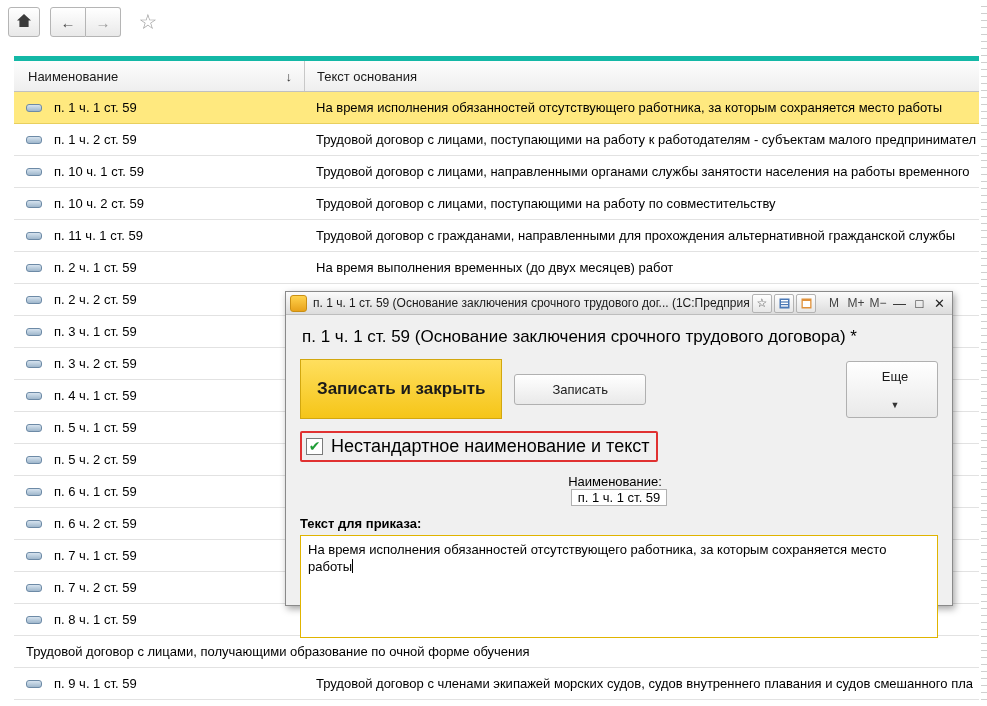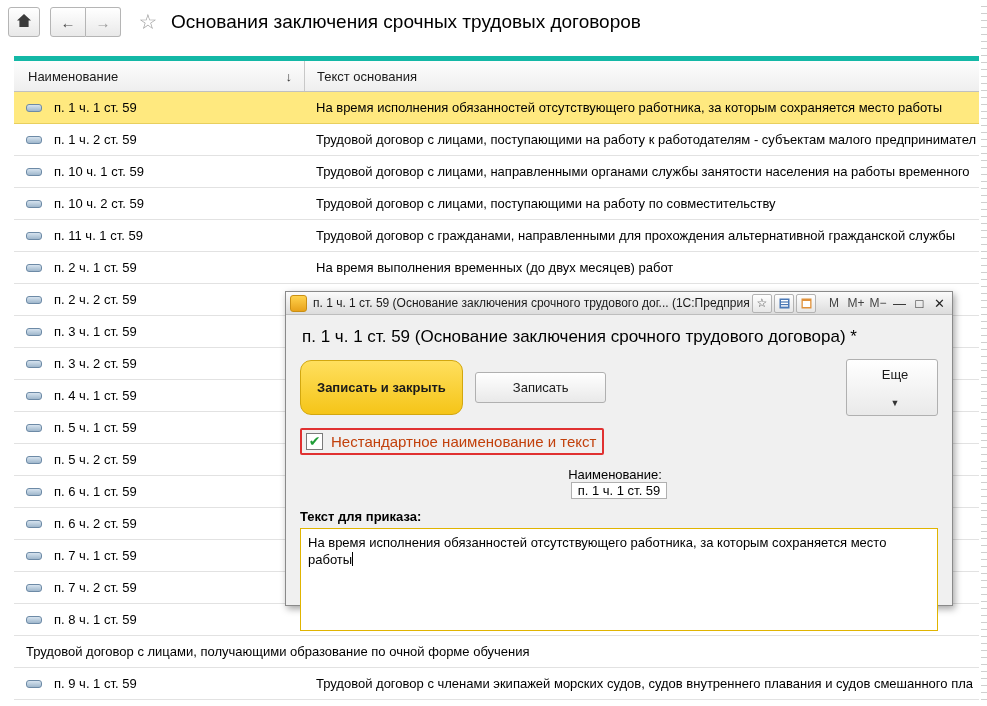--- a/index.html
+++ b/index.html
@@ -215,23 +215,23 @@
     margin: 2px 0 12px 2px;
   }
   .btn-row {
     display: flex;
     align-items: center;
     margin-bottom: 12px;
   }
   .btn-primary {
     background: linear-gradient(#ffdf5e, #f5c518);
     border: 1px solid #d2a70f;
-    border-radius: 11px;
+    border-radius: 0;
     font-weight: bold;
-    font-size: 13px;
+    font-size: 17px;
     padding: 19px 16px;
     color: #1a1a1a;
   }
   .btn-default {
     background: linear-gradient(#ffffff, #e9e9e9);
     border: 1px solid #b0b0b0;
     border-radius: 3px;
     font-size: 13px;
     padding: 7px 37px;
     color: #1a1a1a;
@@ -270,21 +270,21 @@
     justify-content: center;
     margin-right: 8px;
     flex: none;
   }
   .checkbox .tick {
     color: #1f9d36;
     font-size: 14px;
     line-height: 1;
     margin-top: -2px;
   }
-  .check-label { font-size: 15px; color: #c2410c; }
+  .check-label { font-size: 18px; color: #000000; }
 
   .field-row {
     display: flex;
     align-items: center;
     margin-bottom: 10px;
     flex-direction: column;
   }
   .field-label { font-size: 13px; color: #000; margin-right: 8px; }
   .text-input {
     flex: 1;
@@ -340,21 +340,20 @@
     <div class="nav-btn first">
       <span>←</span>
     </div>
     <div class="nav-btn last">
       <span>→</span>
     </div>
   </div>
   <div class="star-btn">
     <span>☆</span>
   </div>
-  <div class="page-title">Основания заключения срочных трудовых договоров</div>
 </div>
 
 <div class="list-area">
   <div class="list-header">
     <div class="col-name">
       <span>Наименование</span>
       <span class="sort-arrow">↓</span>
     </div>
     <div class="col-sep"></div>
     <div class="col-text">

